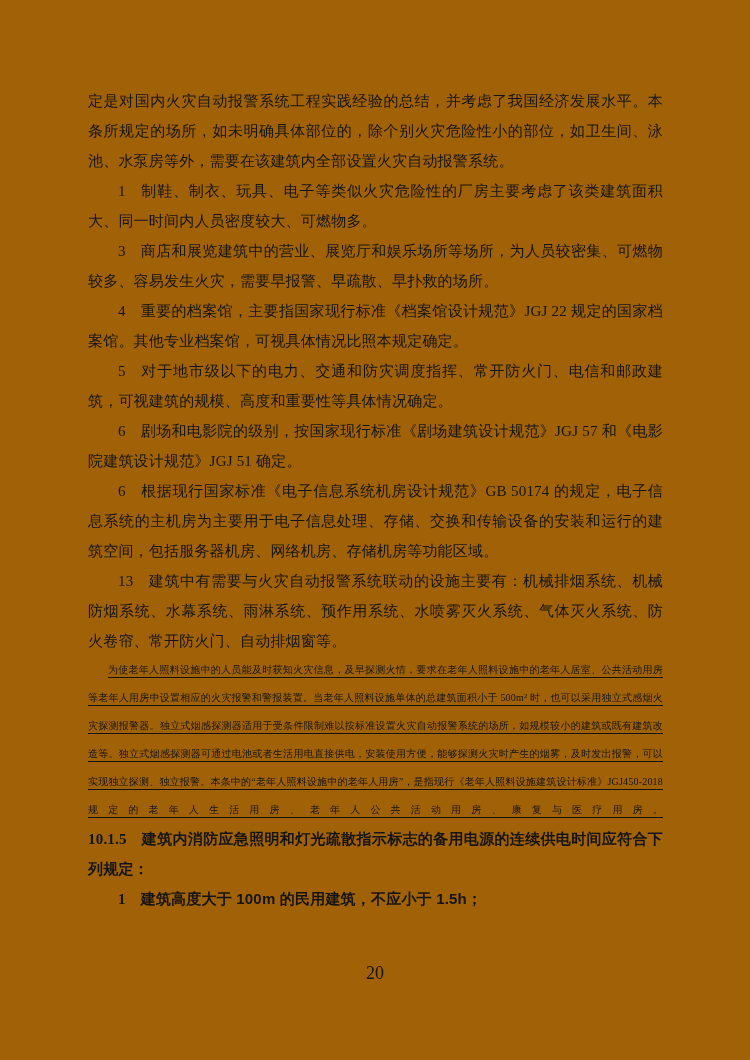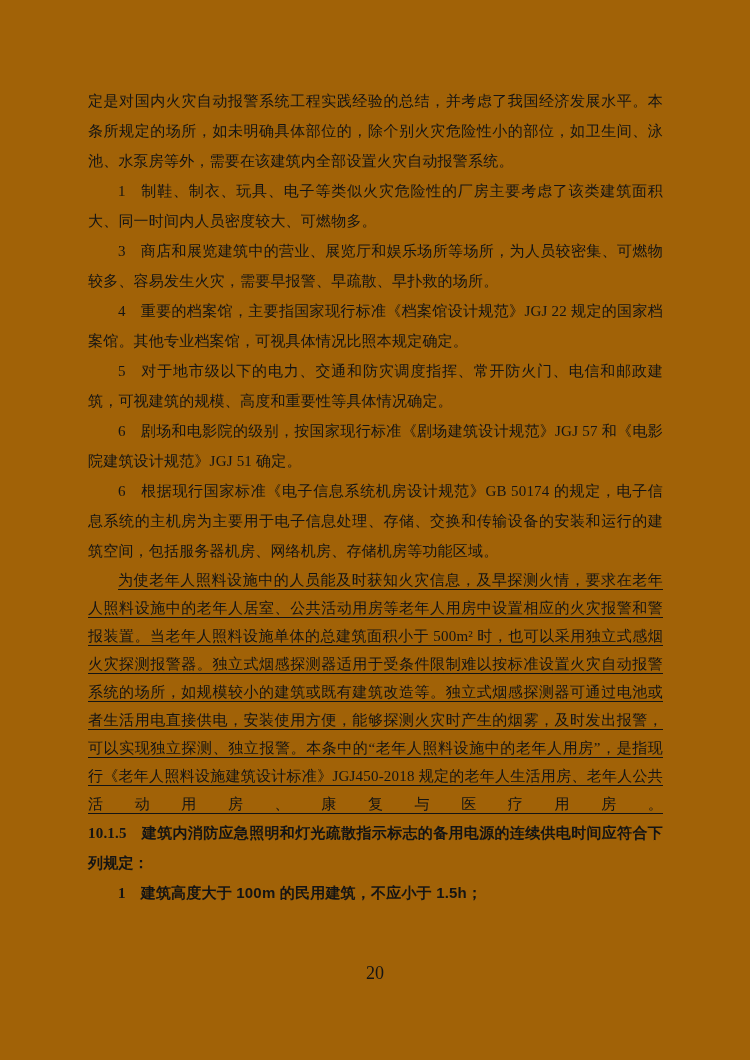--- a/index.html
+++ b/index.html
@@ -30,21 +30,21 @@
     text-align: justify;
     letter-spacing: 0.2px;
   }
   .para.item {
     text-indent: 2em;
   }
   .num {
     margin-right: 1em;
   }
   .underlined {
-    font-size: 15px;
+    font-size: 10px;
     line-height: 28px;
     text-indent: 2em;
     text-decoration: underline;
     text-underline-offset: 4px;
     text-align: justify;
     text-align-last: justify;
   }
   .clause {
     font-weight: 700;
   }
@@ -86,20 +86,21 @@
     <p class="para item"><span class="num">3</span><span class="item-text">商店和展览建筑中的营业、展览厅和娱乐场所等场所，为人员较密集、可燃物较多、容易发生火灾，需要早报警、早疏散、早扑救的场所。</span></p>
 
     <p class="para item"><span class="num">4</span><span class="item-text">重要的档案馆，主要指国家现行标准《档案馆设计规范》JGJ 22 规定的国家档案馆。其他专业档案馆，可视具体情况比照本规定确定。</span></p>
 
     <p class="para item"><span class="num">5</span><span class="item-text">对于地市级以下的电力、交通和防灾调度指挥、常开防火门、电信和邮政建筑，可视建筑的规模、高度和重要性等具体情况确定。</span></p>
 
     <p class="para item"><span class="num">6</span><span class="item-text">剧场和电影院的级别，按国家现行标准《剧场建筑设计规范》JGJ 57 和《电影院建筑设计规范》JGJ 51 确定。</span></p>
 
     <p class="para item"><span class="num">6</span><span class="item-text">根据现行国家标准《电子信息系统机房设计规范》GB 50174 的规定，电子信息系统的主机房为主要用于电子信息处理、存储、交换和传输设备的安装和运行的建筑空间，包括服务器机房、网络机房、存储机房等功能区域。</span></p>
 
+    <p class="para item"><span class="num">13</span><span class="item-text">建筑中有需要与火灾自动报警系统联动的设施主要有：机械排烟系统、机械防烟系统、水幕系统、雨淋系统、预作用系统、水喷雾灭火系统、气体灭火系统、防火卷帘、常开防火门、自动排烟窗等。</span></p>
 
     <p class="para underlined">为使老年人照料设施中的人员能及时获知火灾信息，及早探测火情，要求在老年人照料设施中的老年人居室、公共活动用房等老年人用房中设置相应的火灾报警和警报装置。当老年人照料设施单体的总建筑面积小于 500m² 时，也可以采用独立式感烟火灾探测报警器。独立式烟感探测器适用于受条件限制难以按标准设置火灾自动报警系统的场所，如规模较小的建筑或既有建筑改造等。独立式烟感探测器可通过电池或者生活用电直接供电，安装使用方便，能够探测火灾时产生的烟雾，及时发出报警，可以实现独立探测、独立报警。本条中的“老年人照料设施中的老年人用房”，是指现行《老年人照料设施建筑设计标准》JGJ450-2018 规定的老年人生活用房、老年人公共活动用房、康复与医疗用房。</p>
 
     <p class="para clause"><span class="num">10.1.5</span><span class="clause-text">建筑内消防应急照明和灯光疏散指示标志的备用电源的连续供电时间应符合下列规定：</span></p>
 
     <p class="para clause-item"><span class="num">1</span><span class="item-text">建筑高度大于 100m 的民用建筑，不应小于 1.5h；</span></p>
 
   </div>
 
   <div class="page-number">20</div>

